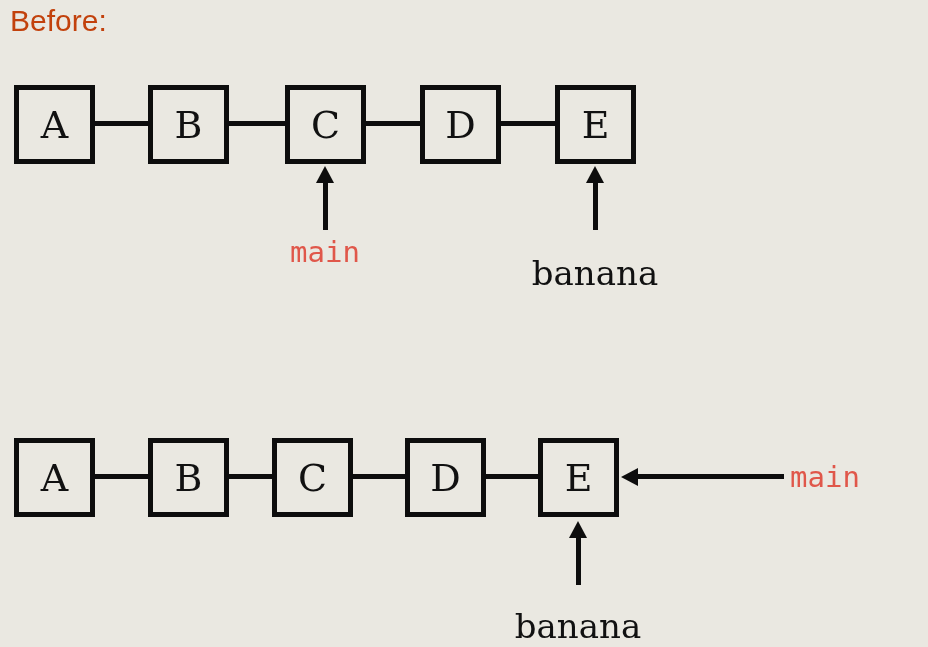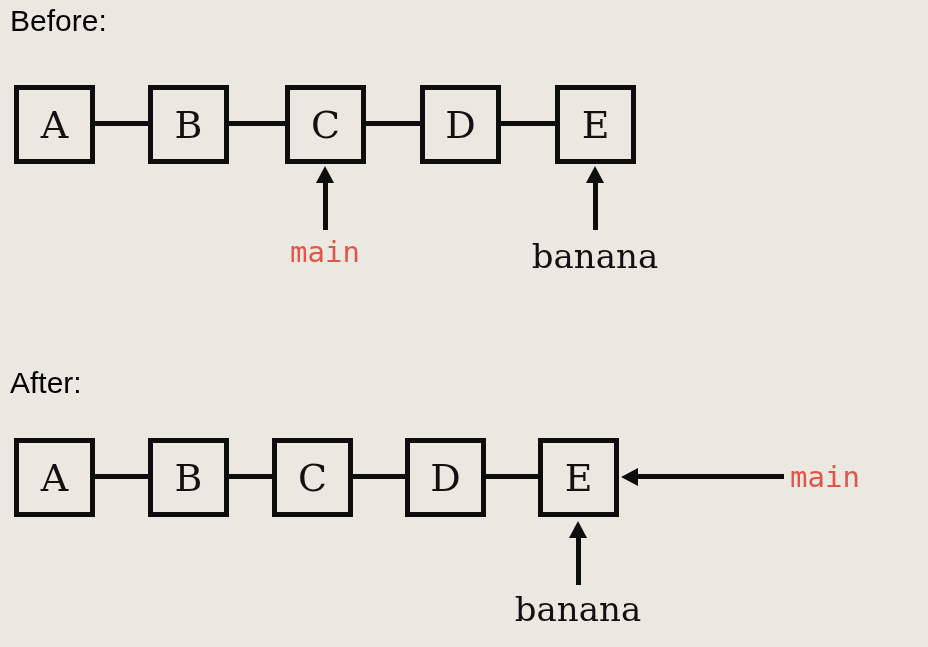--- a/index.html
+++ b/index.html
@@ -16,21 +16,21 @@
     position:relative;
     width:928px;
     height:647px;
     background:var(--bg);
     overflow:hidden;
   }
   .section-title{
     position:absolute;
     font-family:"Liberation Sans", sans-serif;
     font-size:30px;
-    color:#000000;
+    color:#c2410c;
     margin:0;
     font-weight:400;
   }
   .node{
     position:absolute;
     width:81px;
     height:79px;
     border:5px solid var(--ink);
     box-sizing:border-box;
     display:flex;
@@ -79,20 +79,21 @@
   }
   .main-label{
     font-family:"DejaVu Sans Mono", monospace;
     font-size:29px;
     color:var(--accent);
   }
   .banana-label{
     font-family:"DejaVu Serif", serif;
     font-size:34px;
     color:#111;
+    margin-top:17px;
   }
 </style>
 </head>
 <body>
 
 <div class="canvas">
 
   <h2 class="section-title" style="left:10px; top:4px;">Before:</h2>
 
   <div class="node" style="left:14px;  top:85px;">
@@ -117,21 +118,20 @@
   <div class="hline" style="left:501px; top:121px; width:54px;"></div>
 
   <div class="vstem" style="left:323px; top:180px; height:50px;"></div>
   <div class="arrowhead-up" style="left:316px; top:166px;"></div>
   <div class="ptr-label main-label" style="left:265px; top:237px; width:120px;">main</div>
 
   <div class="vstem" style="left:593px; top:180px; height:50px;"></div>
   <div class="arrowhead-up" style="left:586px; top:166px;"></div>
   <div class="ptr-label banana-label" style="left:515px; top:238px; width:160px;">banana</div>
 
-  <h2 class="section-title" style="left:10px; top:366px;">After:</h2>
 
   <div class="node" style="left:14px;  top:438px;">
     <span class="letter">A</span>
   </div>
   <div class="node" style="left:148px; top:438px;">
     <span class="letter">B</span>
   </div>
   <div class="node" style="left:272px; top:438px;">
     <span class="letter">C</span>
   </div>

